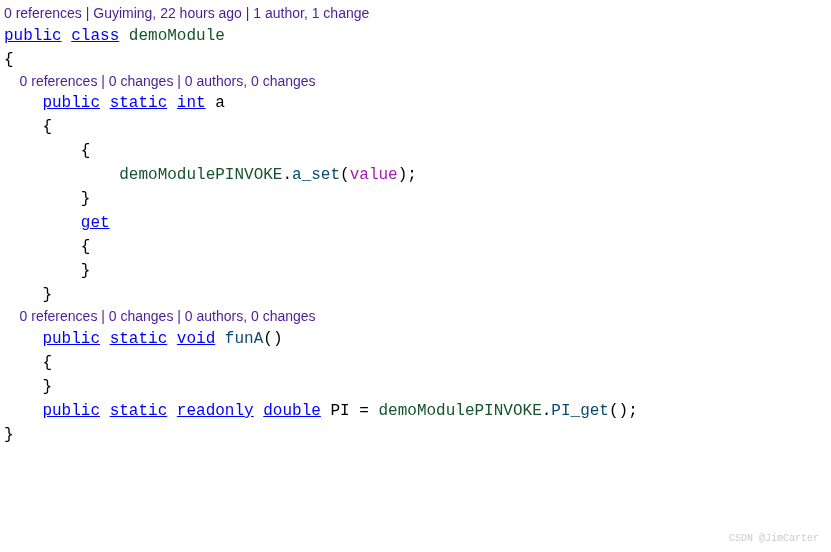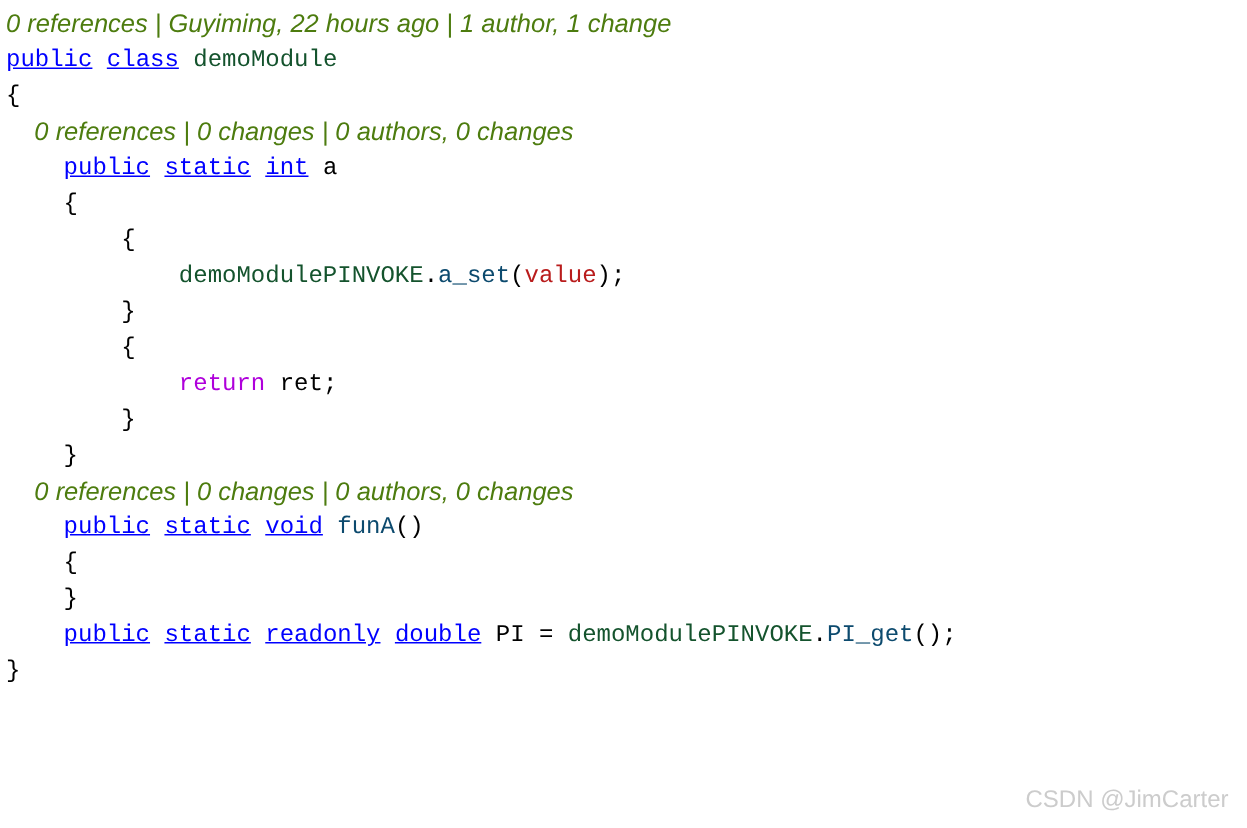--- a/index.html
+++ b/index.html
@@ -10,41 +10,40 @@
     background: #ffffff;
     color: #000000;
     padding: 4px 0 4px 4px;
     width: 831px;
     height: 552px;
     position: relative;
     overflow: hidden;
   }
   .line { white-space: pre; position: relative; }
   .codelens {
-    color: #4d7c0f;
-    font-size: 17px;
+    color: #4c1d95;
+    font-size: 14px;
     font-family: 'Segoe UI', Arial, sans-serif;
     line-height: 1.4;
-    font-style: italic;
   }
   .kw { color: #0000ff; text-decoration: underline; }
   .type { color: #14532d; }
   .ident { color: #000000; }
   .method { color: #0c4a6e; }
-  .param { color: #b91c1c; }
+  .param { color: #a21caf; }
   .ctrl { color: #af00db; }
   .punc { color: #000000; }
   .brace { color:#000; }
   .watermark {
     position: absolute;
     right: 12px;
     bottom: 6px;
     color: #cccccc;
-    font-family: Liberation Sans, sans-serif;
-    font-size: 16px;
+    font-family: Liberation Mono, monospace;
+    font-size: 10px;
     pointer-events: none;
   }
   .code-area { position: relative; }
 </style>
 </head>
 <body>
 
 <div class="code-area">
 
 <div class="line codelens">0 references | Guyiming, 22 hours ago | 1 author, 1 change</div>
@@ -59,25 +58,25 @@
 
 <div class="line">    <span class="brace">{</span></div>
 
 
 <div class="line">        <span class="brace">{</span></div>
 
 <div class="line">            <span class="type">demoModulePINVOKE</span><span class="punc">.</span><span class="method">a_set</span><span class="punc">(</span><span class="param">value</span><span class="punc">)</span><span class="punc">;</span></div>
 
 <div class="line">        <span class="brace">}</span></div>
 
+<div class="line">        <span class="kw">get</span></div>
 
 <div class="line">        <span class="brace">{</span></div>
 
 
-<div class="line">            <span class="ctrl">return</span> <span class="ident">ret</span><span class="punc">;</span></div>
 
 <div class="line">        <span class="brace">}</span></div>
 
 <div class="line">    <span class="brace">}</span></div>
 
 <div class="line codelens">    <span>0 references | 0 changes | 0 authors, 0 changes</span></div>
 
 <div class="line">    <span class="kw">public</span> <span class="kw">static</span> <span class="kw">void</span> <span class="method">funA</span><span class="punc">(</span><span class="punc">)</span></div>
 
 <div class="line">    <span class="brace">{</span></div>

